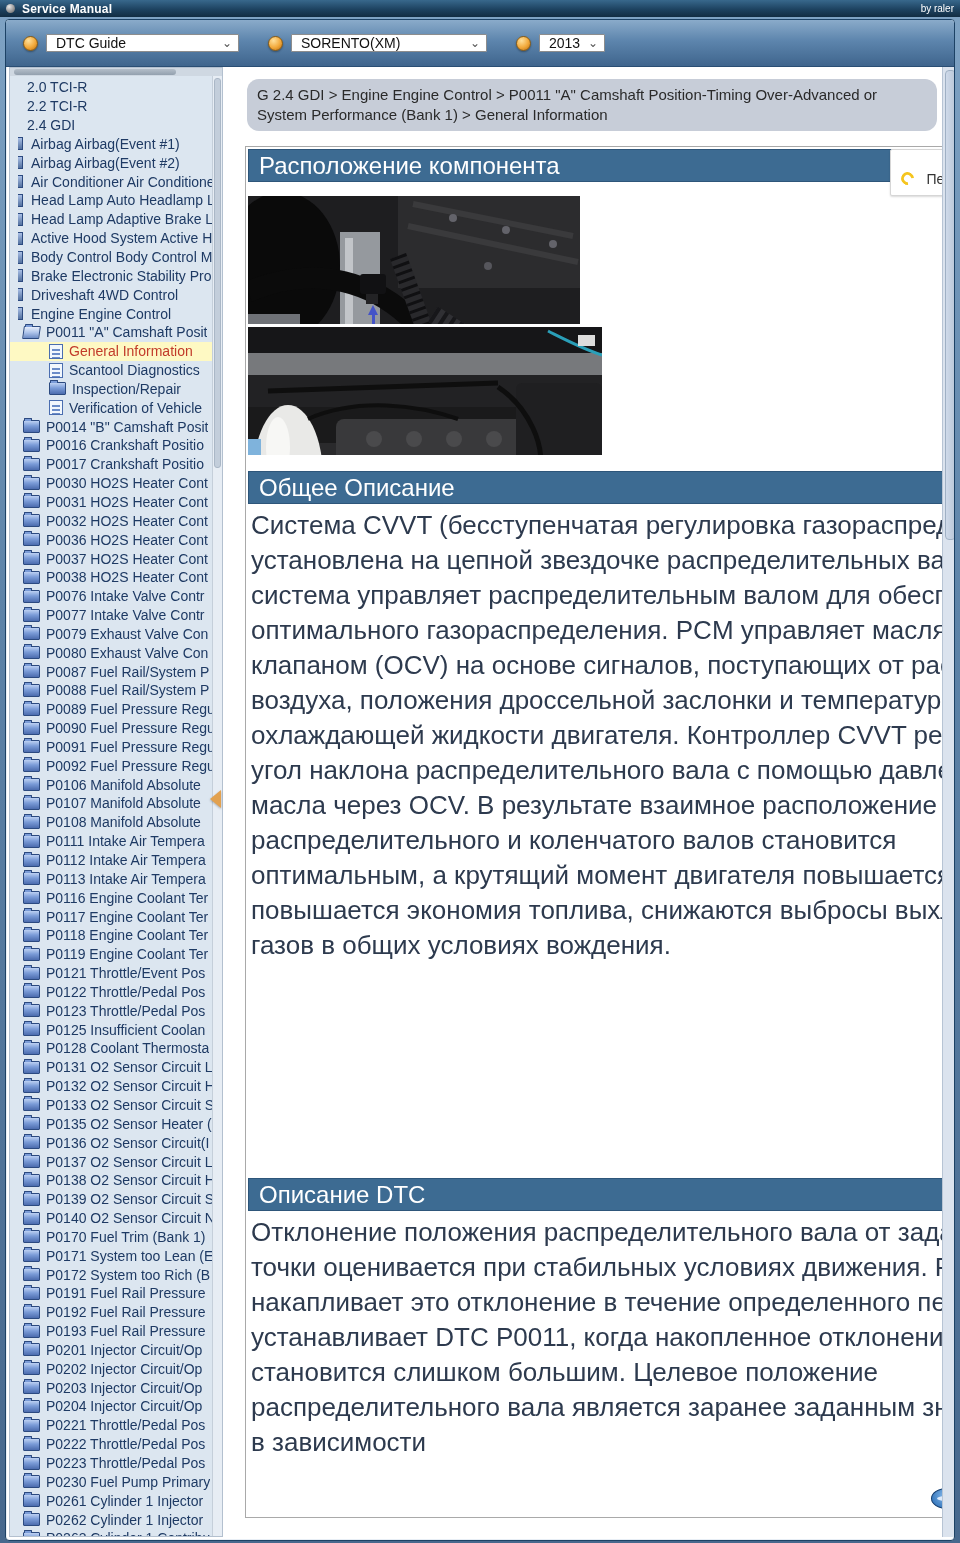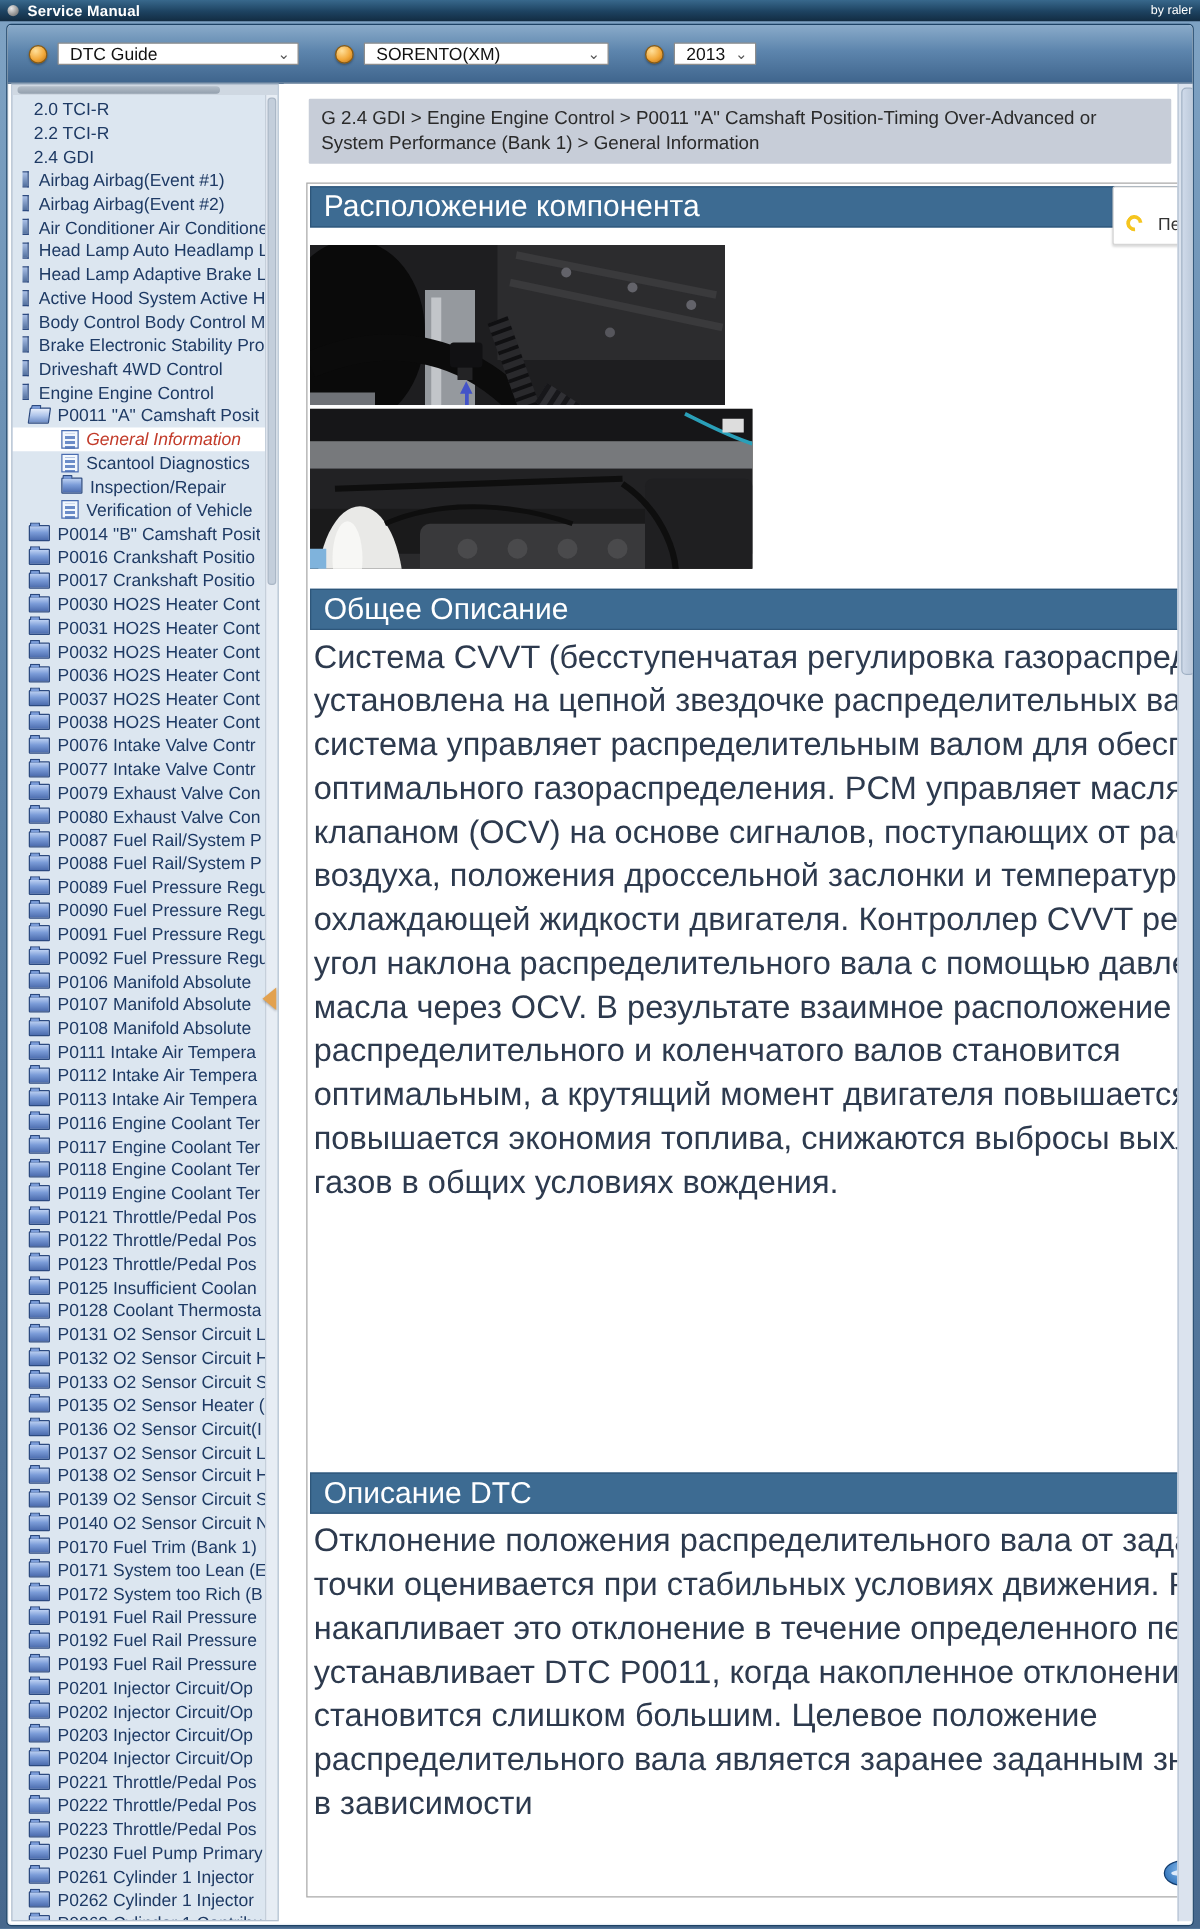--- a/index.html
+++ b/index.html
@@ -37,41 +37,41 @@
   #side-vscroll{position:absolute;right:0;top:8px;width:9px;bottom:0;background:#e7edf4;border-left:1px solid #c5cfda;}
   #side-vscroll .thumb{position:absolute;left:1px;top:2px;width:7px;height:390px;
     background:#c3cedb;border-radius:3px;border:1px solid #aab7c6;box-sizing:border-box;}
   #tree{position:absolute;left:0;top:10px;right:10px;bottom:0;overflow:hidden;}
   .trow{display:flex;align-items:center;height:18.85px;white-space:nowrap;overflow:hidden;
     font-size:14px;color:var(--tree-text,#1e3a64);cursor:pointer;}
   .trow.ind0{padding-left:8px;}
   .trow.ind0.noicon{padding-left:17px;}
   .trow.ind1{padding-left:13px;}
   .trow.ind2{padding-left:39px;}
-  .trow.sel{background:#ffffff;color:var(--sel-red,#c23b2a);font-style:italic;}
+  .trow.sel{background:#fef9c3;color:var(--sel-red,#c23b2a);}
   .tlabel{overflow:hidden;}
   .tico{flex:0 0 auto;margin-right:6px;position:relative;display:inline-block;}
   .tico.clip{width:4px;height:11px;margin-right:8px;
     background:linear-gradient(180deg,#a9bfe6,#53719f);border:1px solid #2c4a80;border-left:none;}
   .tico.folder,.tico.folder-open{width:15px;height:11px;border:1px solid #2c4a80;border-radius:1px;
     background:linear-gradient(180deg,#bcd0f2 0%,#7b9cd8 45%,#4c6cae 100%);}
   .tico.folder::before,.tico.folder-open::before{content:"";position:absolute;left:0;top:-3px;
     width:6px;height:2px;background:#7b9cd8;border:1px solid #2c4a80;border-bottom:none;border-radius:1px 1px 0 0;}
   .tico.folder-open{background:linear-gradient(180deg,#e7eefb 0%,#aec4ea 50%,#6d8cc6 100%);transform:skewX(-8deg);}
   .tico.doc{width:12px;height:13px;border:1px solid #4a6db0;background:#f2f7fd;
     background-image:repeating-linear-gradient(180deg,transparent 0 2px,#6b8cc8 2px 4px);background-size:8px 100%;
     background-position:2px 2px;background-repeat:no-repeat;}
   
   #split-arrow{position:absolute;left:204px;top:770px;width:0;height:0;cursor:pointer;
     border-top:9px solid transparent;border-bottom:9px solid transparent;border-right:11px solid #e2a14f;
     filter:drop-shadow(0 1px 1px rgba(0,0,0,.3));}
   
   #main{position:absolute;left:221px;top:47px;width:715px;height:1470px;background:#fff;overflow:hidden;}
   #crumb{position:absolute;left:20px;top:12px;width:690px;box-sizing:border-box;
-    background:#c7cdd8;color:#2a2a2a;font-size:15px;line-height:20px;padding:6px 10px;border-radius:1px;}
+    background:#c7cdd8;color:#2a2a2a;font-size:15px;line-height:20px;padding:6px 10px;border-radius:12px;}
   #contentbox{position:absolute;left:18px;top:79px;width:831px;height:1372px;box-sizing:border-box;
     border:1px solid #a9a9a9;background:#fff;overflow:hidden;}
   .sechead{height:31px;line-height:31px;background:var(--accent,#3d6b92);border:1px solid #2e567a;
     color:#fff;font-size:24px;padding-left:10px;margin:2px;overflow:hidden;white-space:nowrap;}
   .para{font-size:26px;line-height:35px;color:#2d3a4e;padding:2px 6px 0 5px;overflow:hidden;}
   #para-general{height:668px;margin-top:2px;}
   #para-dtc{height:304px;}
   
   #translate{position:absolute;top:2px;right:8px;height:33px;background:#fff;border:1px solid #d6d6d6;
     border-radius:2px;display:flex;align-items:center;padding:12px 6px 0 10px;box-shadow:0 1px 2px rgba(0,0,0,.15);}
@@ -323,21 +323,21 @@
           <div class="trow ind1">
             <span class="tico folder"></span>
             <span class="tlabel">P0118 Engine Coolant Ter</span>
           </div>
           <div class="trow ind1">
             <span class="tico folder"></span>
             <span class="tlabel">P0119 Engine Coolant Ter</span>
           </div>
           <div class="trow ind1">
             <span class="tico folder"></span>
-            <span class="tlabel">P0121 Throttle/Pedal Pos</span>
+            <span class="tlabel">P0121 Throttle/Event Pos</span>
           </div>
           <div class="trow ind1">
             <span class="tico folder"></span>
             <span class="tlabel">P0122 Throttle/Pedal Pos</span>
           </div>
           <div class="trow ind1">
             <span class="tico folder"></span>
             <span class="tlabel">P0123 Throttle/Pedal Pos</span>
           </div>
           <div class="trow ind1">

